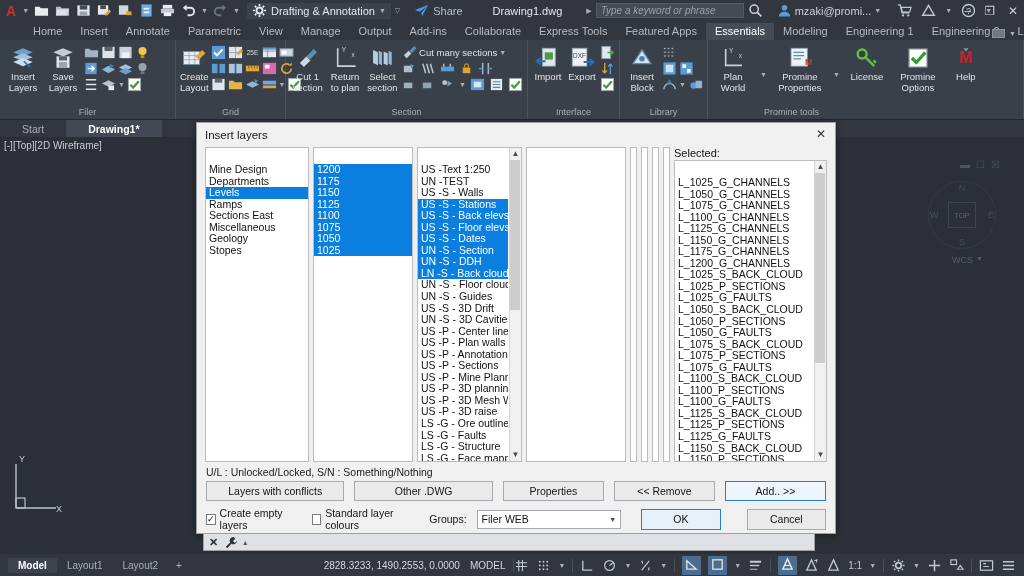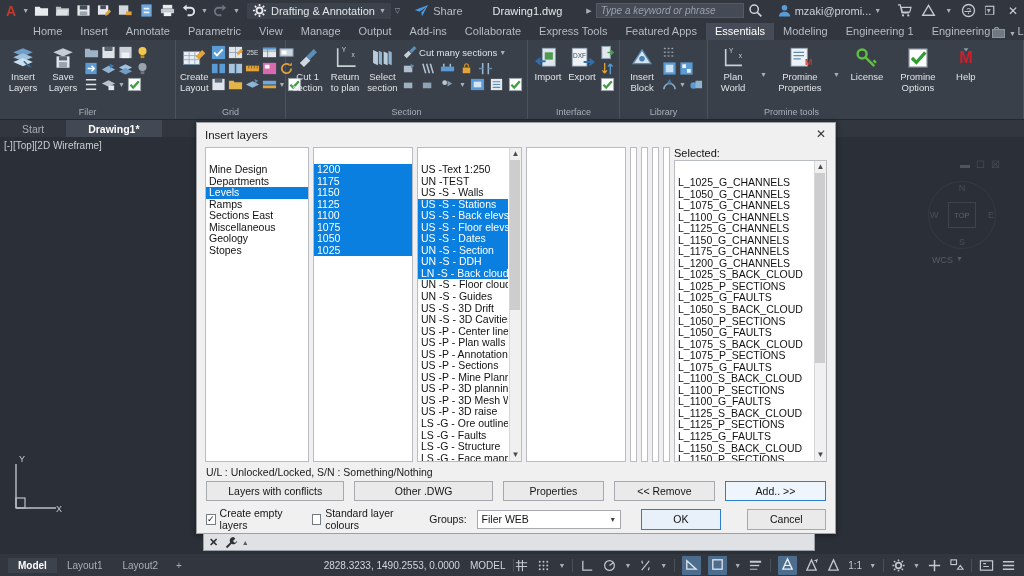--- a/index.html
+++ b/index.html
@@ -89,21 +89,21 @@
     position: absolute; left: 50%; top: 50%; transform: translate(-50%,-50%);
     width: 28px; height: 26px; border: 1px solid #3d444e; color: #5b636e;
     font-size: 7.5px; display: flex; align-items: center; justify-content: center;
   }
   .vc-n, .vc-s, .vc-e, .vc-w { position: absolute; color: #474f59; font-size: 9px; }
   .vc-n { left: 50%; top: 1px; transform: translateX(-50%); }
   .vc-s { left: 50%; bottom: 1px; transform: translateX(-50%); }
   .vc-w { left: 1px; top: 50%; transform: translateY(-50%); }
   .vc-e { right: 1px; top: 50%; transform: translateY(-50%); }
   .wcs {
-    position: absolute; left: 8px; top: 96px; font-size: 9px; color: #555d67;
+    position: absolute; left: 28px; top: 96px; font-size: 9px; color: #555d67;
     display: flex; align-items: flex-start; gap: 3px;
   }
   .ucs { position: absolute; left: 10px; bottom: 16px; width: 56px; height: 60px; }
 
   
   .cmdline {
     position: absolute; left: 203px; top: 533px; width: 612px; height: 18px;
     background: #dfe1e4; border: 1px solid #9aa0a8; display: flex; align-items: center;
     padding: 0 3px; gap: 4px;
   }

